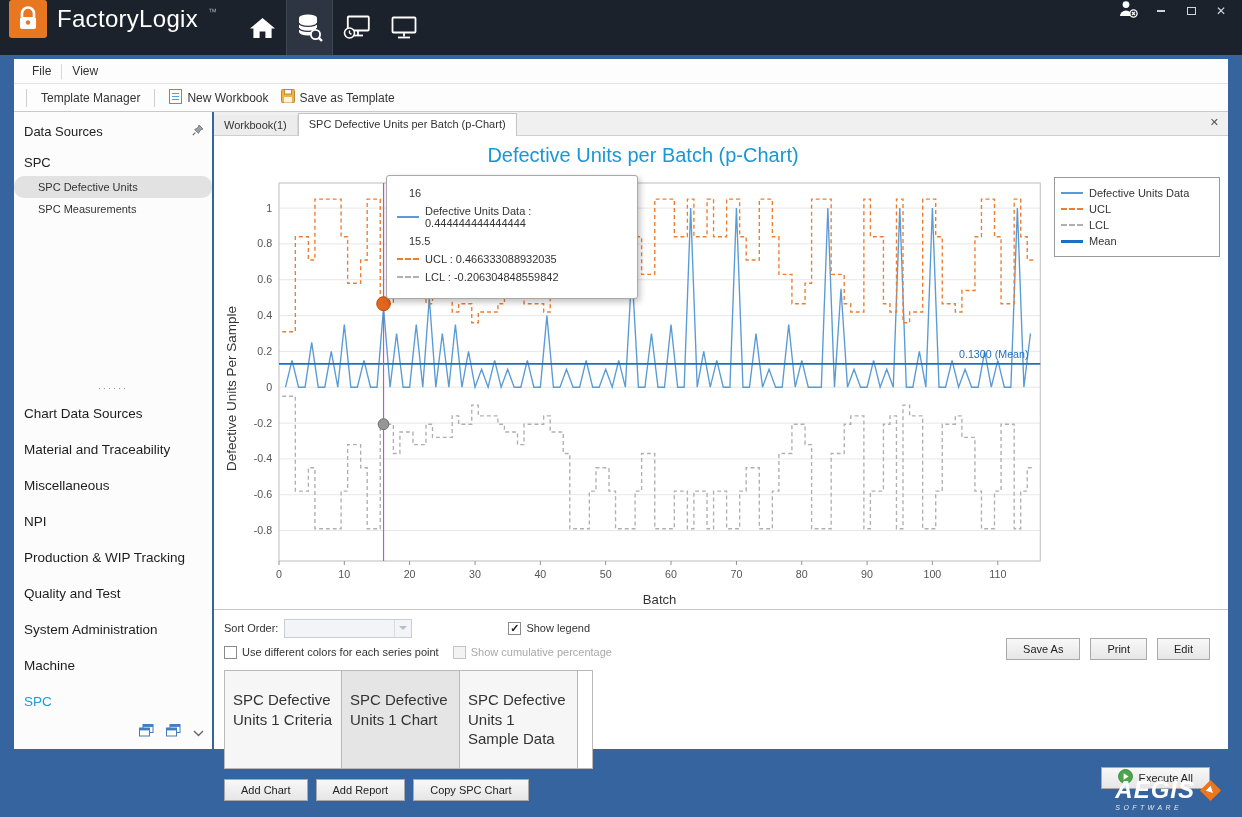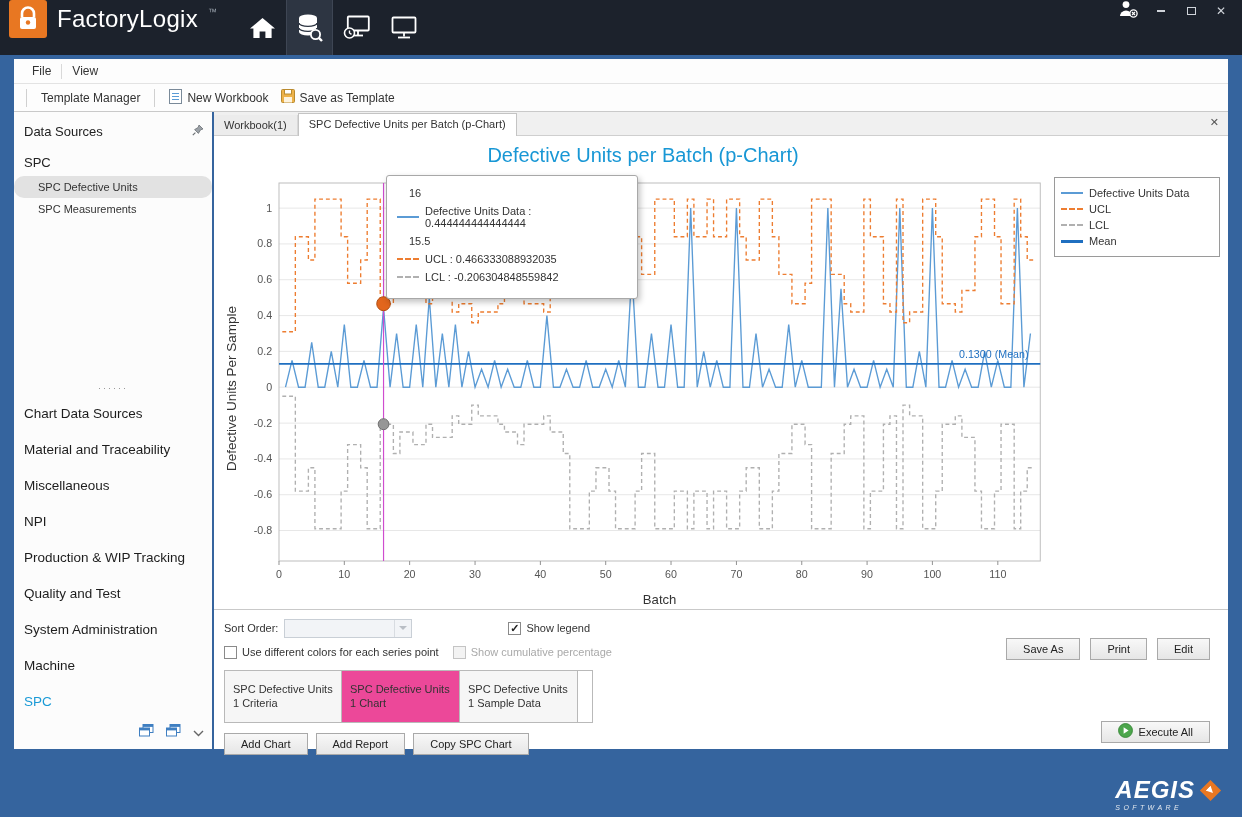--- a/index.html
+++ b/index.html
@@ -69,23 +69,23 @@
   .combo { position: relative; width: 128px; height: 19px; border: 1px solid #c9cfd6; background: #f2f4f7; margin-left: 6px; }
   .combo .arrow { position: absolute; right: 0; top: 0; width: 17px; height: 100%; border-left: 1px solid #d8dce1; display: flex; align-items: center; justify-content: center; }
   .combo .arrow::after { content: ""; border: 4px solid transparent; border-top-color: #b9bec5; margin-top: 4px; }
   .checkbox { width: 13px; height: 13px; border: 1px solid #8a8a8a; background: #fff; display: inline-flex; align-items: center; justify-content: center; margin-right: 5px; flex: none; cursor: pointer; }
   .checkbox.checked::after { content: "✓"; color: #222; font-weight: bold; font-size: 11px; line-height: 1; }
   .checkbox.disabled { border-color: #c4c4c4; background: #f3f3f3; cursor: default; }
   .dim { color: #a9a9a9; }
   .btn { height: 22px; padding: 0 16px; background: linear-gradient(#f8f8f8, #e6e6e6); border: 1px solid #a9a9a9; font-size: 11px; color: #222; display: inline-flex; align-items: center; gap: 6px; cursor: pointer; }
   .btn-group-right { position: absolute; right: 18px; top: 28px; display: flex; gap: 10px; }
   .subtabs { display: flex; margin-top: 6px; }
-  .subtab { width: 118px; min-height: 33px; border: 1px solid #b9b9b9; border-left: none; padding: 11px 8px; font-size: 11px; line-height: 1.3; background: #f6f6f6; color: #333; cursor: pointer; }
+  .subtab { width: 118px; min-height: 33px; border: 1px solid #b9b9b9; border-left: none; padding: 19px 8px; font-size: 15px; line-height: 1.3; background: #f6f6f6; color: #333; cursor: pointer; }
   .subtab:first-child { border-left: 1px solid #b9b9b9; }
-  .subtab.active { background: #ec4899; }
+  .subtab.active { background: #e5e5e5; }
   .subtab-stub { width: 15px; min-height: 33px; border: 1px solid #b9b9b9; border-left: none; background: #fff; }
   .action-row { display: flex; gap: 8px; margin-top: 10px; }
   .exec-btn { position: absolute; right: 18px; bottom: 12px; }
   
   .footer { height: 68px; flex: none; position: relative; font-style: italic; }
   .aegis { position: absolute; right: 10px; bottom: 6px; display: flex; flex-direction: column; align-items: flex-start; }
   .aegis-top { display: flex; align-items: center; }
   .aegis-name { color: #fff; font-size: 24px; font-weight: bold; letter-spacing: 1px; line-height: 1; }
   .aegis-diamond { width: 15px; height: 15px; background: #e87722; transform: rotate(45deg); margin-left: 8px; position: relative; }
   .aegis-diamond::after { content: ""; position: absolute; left: 4px; top: 4px; width: 7px; height: 7px; background: #fff; clip-path: polygon(0 0, 100% 50%, 0 100%); }

